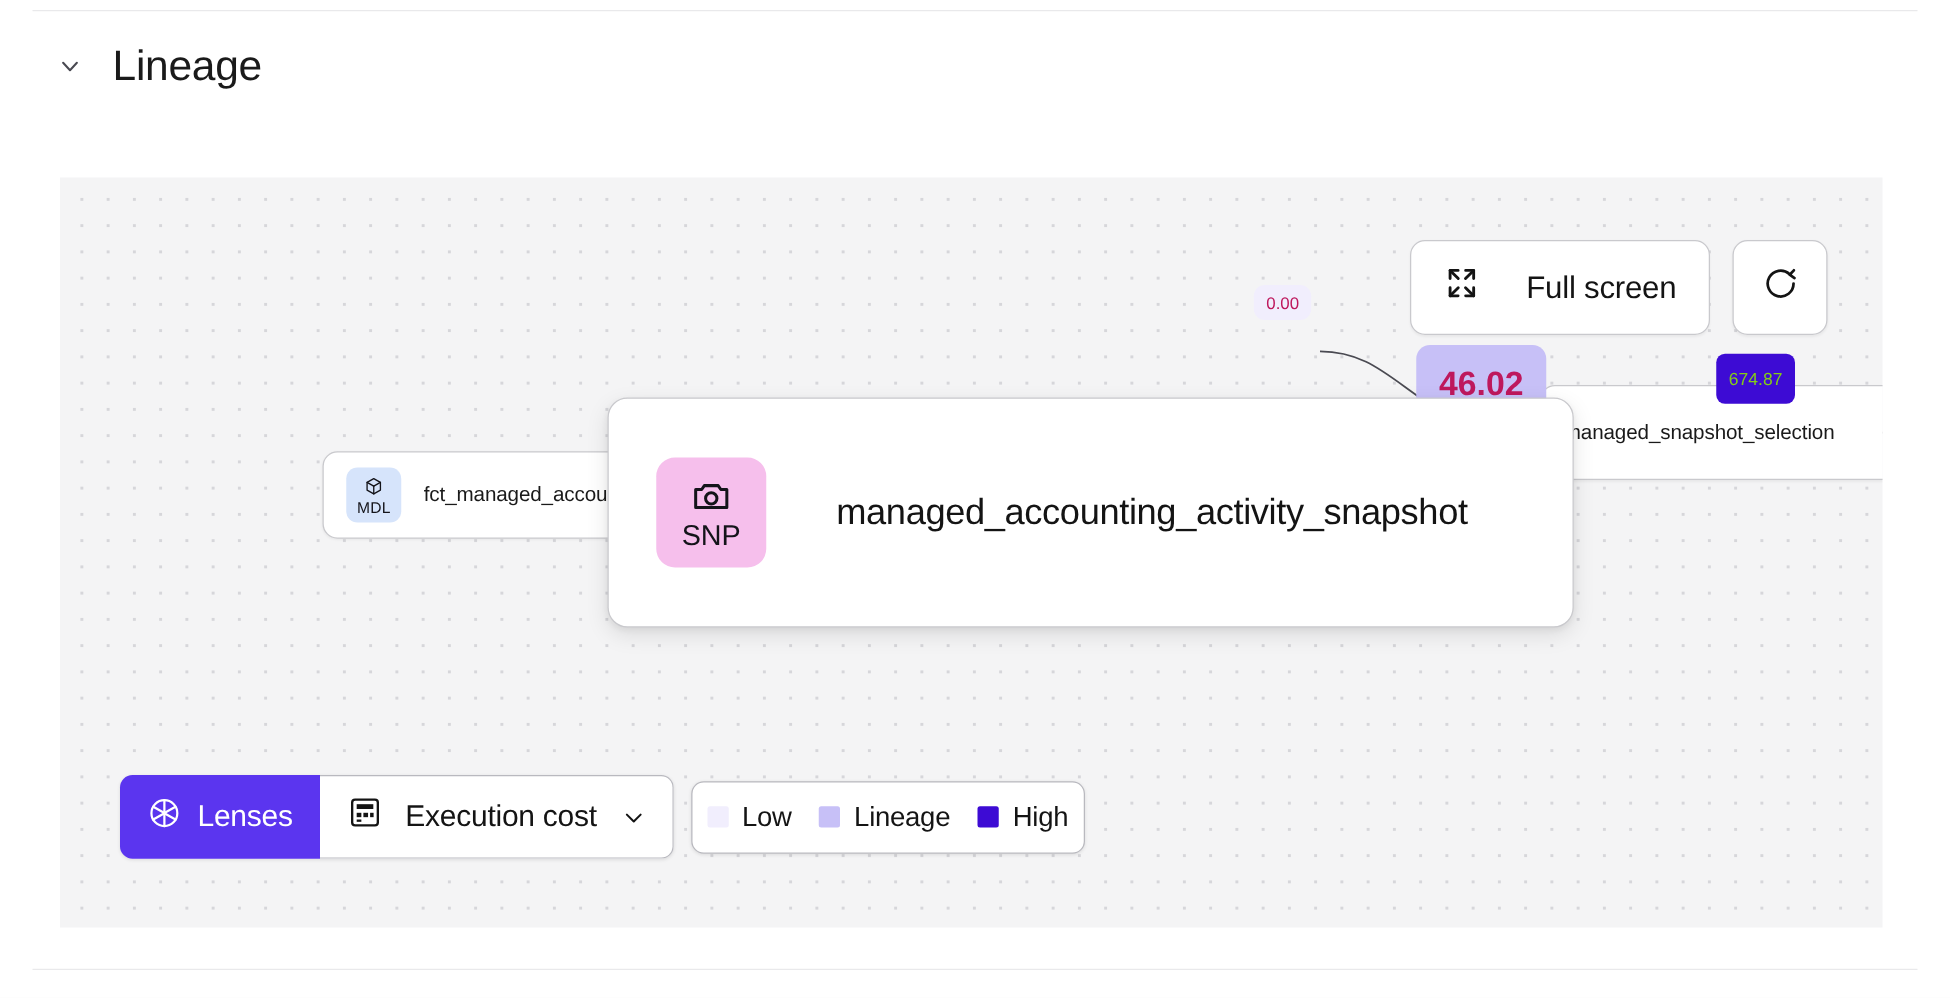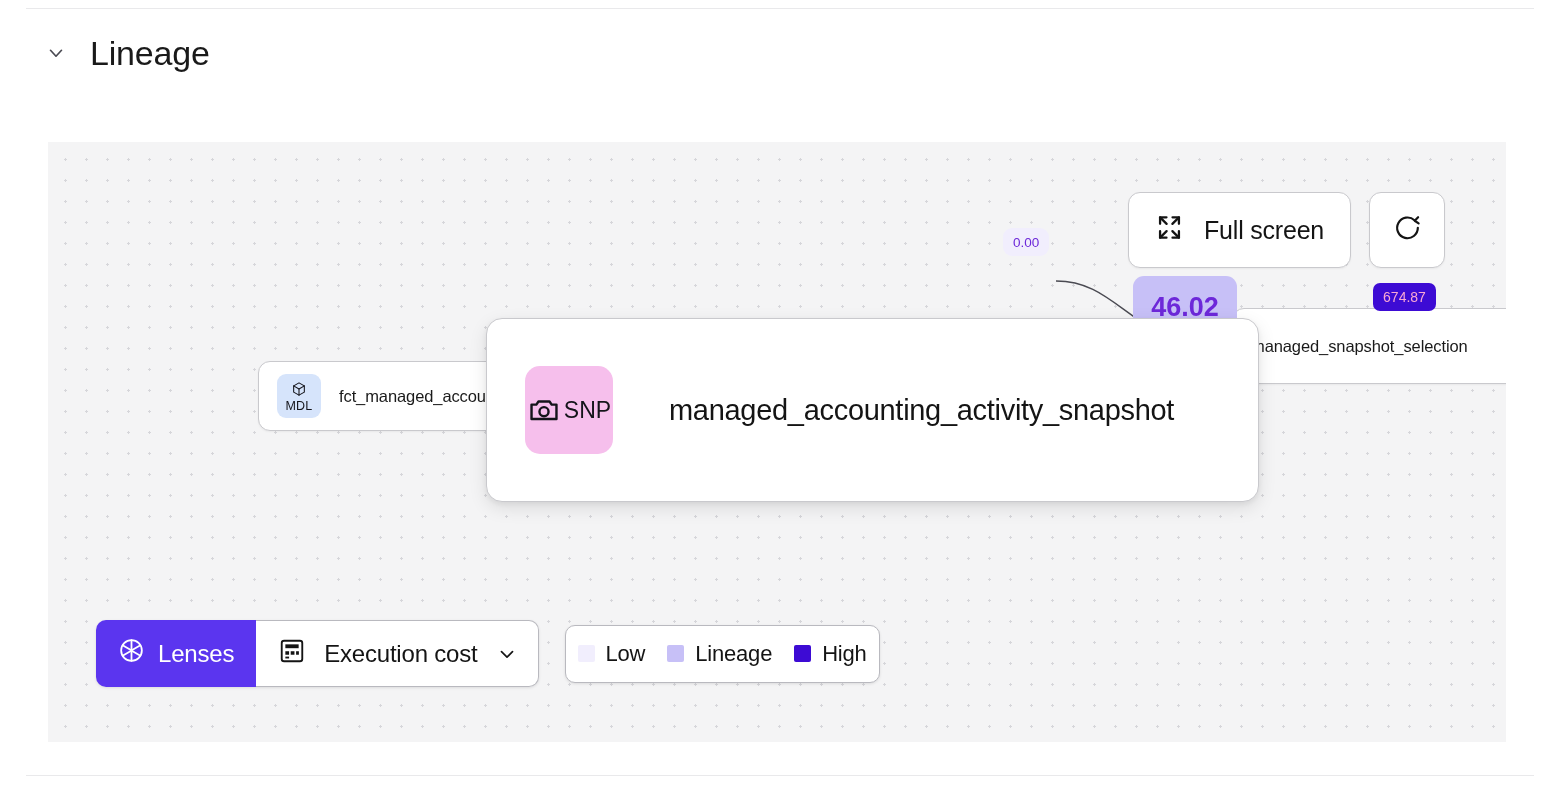--- a/index.html
+++ b/index.html
@@ -86,89 +86,89 @@
   
   #node-sed  { left: 629px; top: 104px;  width: 379px; height: 70px; }
   #node-mdl  { left: 174px; top: 219px;  width: 400px; height: 70px; margin-left: 36px; }
   #node-right{ left: 1184px; top: 166px; width: 330px; height: 76px; border-radius: 12px; }
 
   
   .cost-badge {
     position: absolute;
     border-radius: 9px;
     display: flex; align-items: center; justify-content: center;
-    font-size: 14px; color: #6d28d9;
+    font-size: 14px; color: #be185d;
     padding: 0 10px;
     cursor: pointer;
   }
   #cost-low {
     left: 955px; top: 86px; height: 28px; min-width: 46px;
     background: #f1eefd; font-size: 13.5px;
   }
   #cost-med {
     left: 1085px; top: 134px; height: 62px; min-width: 104px;
     background: #c7c0f7; font-size: 27px; border-radius: 11px; font-weight: bold;
   }
   #cost-high {
-    left: 1325px; top: 141px; height: 28px; min-width: 63px;
-    background: #3d0bd4; color: #f9a8d4; font-size: 14px;
+    left: 1325px; top: 141px; height: 40px; min-width: 63px;
+    background: #3d0bd4; color: #84cc16; font-size: 14px;
     border-radius: 7px;
   }
 
   
   .tooltip-card {
     position: absolute; left: 486px; top: 318px;
     width: 773px; height: 184px;
     background: #ffffff;
     border: 1px solid #c9c9cd;
     border-radius: 16px;
     box-shadow: 0 6px 18px rgba(0,0,0,0.10), 0 2px 5px rgba(0,0,0,0.06);
     display: flex; align-items: center;
     padding: 0 38px;
     z-index: 30;
   }
   .tooltip-badge {
     width: 88px; height: 88px; border-radius: 15px;
     background: #f6bfec;
-    display: flex; flex-direction: row;
+    display: flex; flex-direction: column;
     align-items: center; justify-content: center; gap: 3px;
     flex: 0 0 auto;
   }
   .tooltip-badge .btext { font-size: 23px; color: #14141a; line-height: 1; }
   .tooltip-label {
     margin-left: 56px; font-size: 29px; color: #141414;
     letter-spacing: -0.3px; white-space: nowrap;
   }
 
   
   .tr-controls {
     position: absolute; left: 1128px; top: 192px;
     display: flex; align-items: center; gap: 18px;
     z-index: 20;
   }
   .btn-fullscreen {
     height: 76px; padding: 4px 26px;
     background: #fff; border: 1px solid #c9c9cd; border-radius: 12px;
-    display: flex; align-items: center; gap: 20px;
+    display: flex; align-items: center; gap: 37px;
     font-size: 25px; color: #141414; cursor: pointer;
     box-shadow: 0 1px 2px rgba(0,0,0,0.05);
     letter-spacing: -0.2px;
     justify-content: center;
   }
   .btn-refresh {
     width: 76px; height: 76px;
     background: #fff; border: 1px solid #c9c9cd; border-radius: 12px;
     display: flex; align-items: center; justify-content: center;
     cursor: pointer; box-shadow: 0 1px 2px rgba(0,0,0,0.05);
   }
 
   
   .bottom-controls {
     position: absolute; left: 96px; top: 620px;
-    display: flex; align-items: center; gap: 26px;
+    display: flex; align-items: center; gap: 14px;
     z-index: 20;
   }
   .lens-group {
     display: flex; align-items: stretch;
     border-radius: 10px; overflow: visible;
     box-shadow: 0 1px 3px rgba(0,0,0,0.10);
   }
   .lens-btn {
     background: #5b35ef; color: #fff;
     display: flex; align-items: center; gap: 13px;

